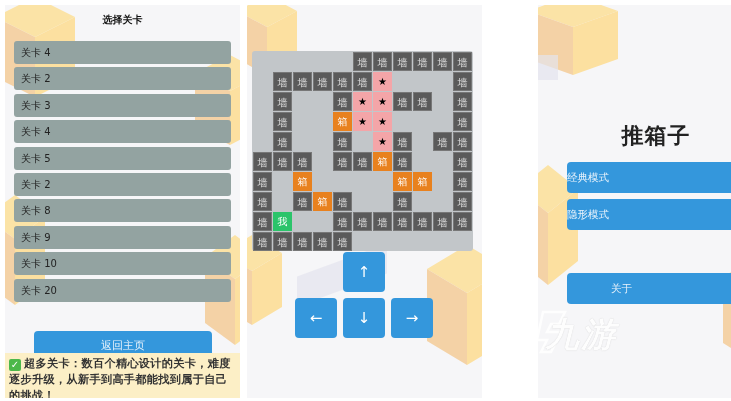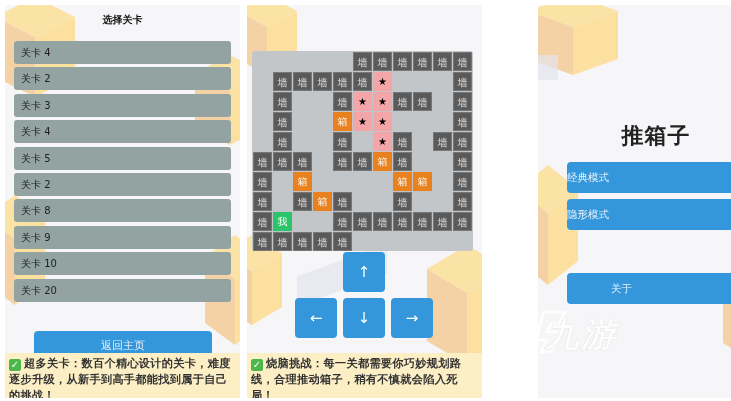--- a/index.html
+++ b/index.html
@@ -192,23 +192,20 @@
         <div class="cell W" style="left: 41px; top: 181px;">墙</div>
         <div class="cell W" style="left: 61px; top: 181px;">墙</div>
         <div class="cell W" style="left: 81px; top: 181px;">墙</div>
       </div>
 
     <div class="dpad-btn" style="left:96px;top:247px;">↑</div>
     <div class="dpad-btn" style="left:48px;top:293px;">←</div>
     <div class="dpad-btn" style="left:96px;top:293px;">↓</div>
     <div class="dpad-btn" style="left:144px;top:293px;">→</div>
 
-    <div class="caption">
-      <span class="check">✓</span><span>烧脑挑战：每一关都需要你巧妙规划路线，合理推动箱子，稍有不慎就会陷入死局！</span>
-    </div>
   </div>
 
   <div class="panel p3">
     <div class="cube" style="left:-10px;top:-10px;width:90px;height:80px;">
         <div class="top"></div>
         <div class="left"></div>
         <div class="right"></div>
       </div>
     <div class="cube" style="left:200px;top:45px;width:60px;height:100px;">
         <div class="top"></div>

